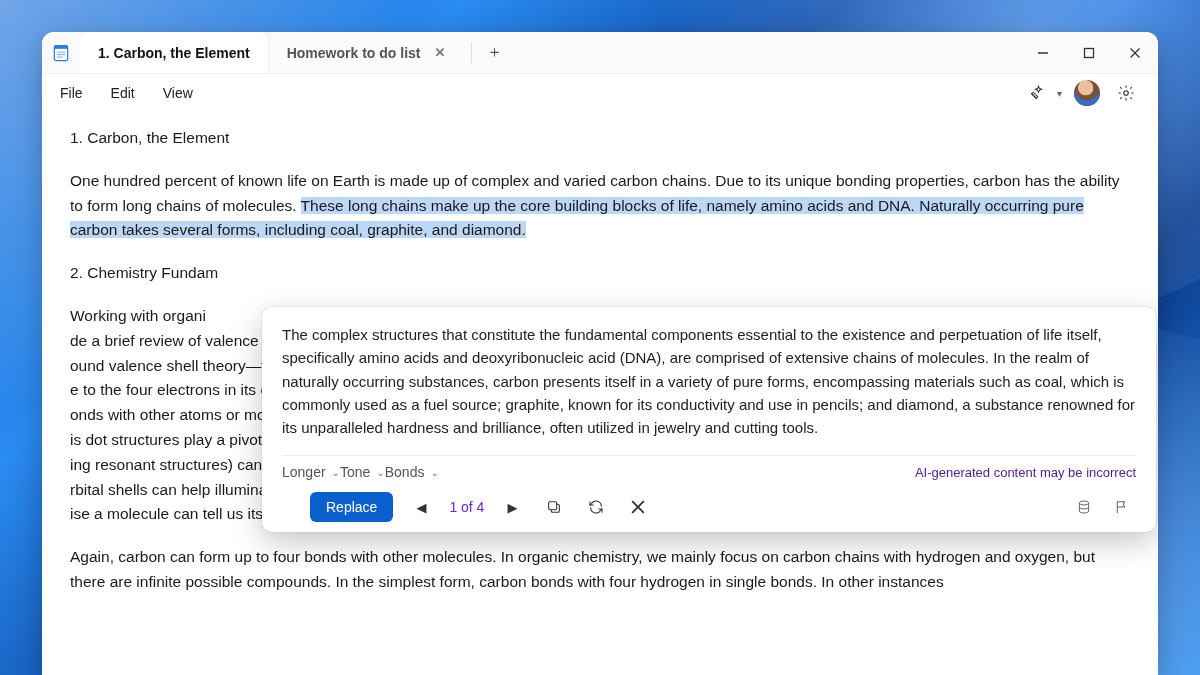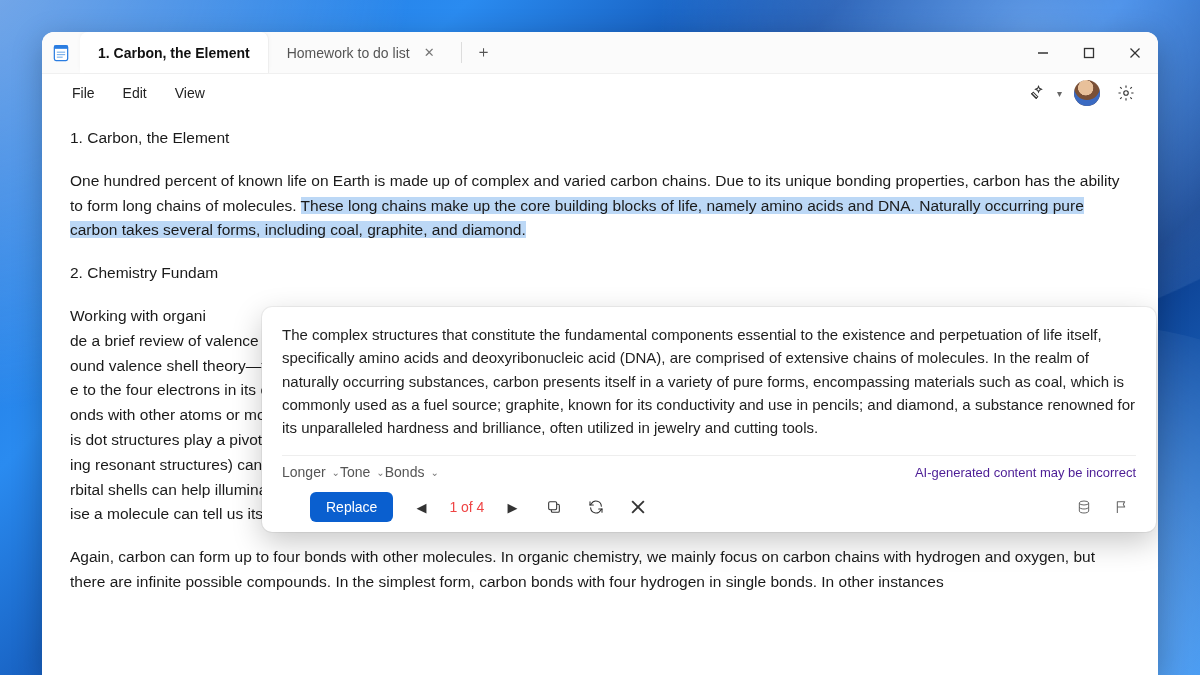--- a/index.html
+++ b/index.html
@@ -49,20 +49,21 @@
   }
   .app-icon svg { width: 20px; height: 20px; }
   .tab {
     display: flex;
     align-items: center;
     padding: 0 18px;
     font-size: 14px;
     color: #555;
     gap: 10px;
     position: relative;
+    font-weight: bold;
   }
   .tab.active {
     background: #ffffff;
     color: #111;
     font-weight: 600;
     border-radius: 8px 8px 0 0;
     border-right: 1px solid #eee;
     box-shadow: 0 -2px 4px rgba(0,0,0,0.03);
   }
   .tab .x {
@@ -92,21 +93,20 @@
   .win-btn svg { width: 12px; height: 12px; }
 
   .menubar {
     height: 38px;
     display: flex;
     align-items: center;
     padding: 0 18px;
     gap: 28px;
     font-size: 14px;
     color: #222;
-    margin-left: 12px;
   }
   .menubar .right { margin-left: auto; display: flex; align-items: center; gap: 12px; }
   .icon-btn {
     width: 28px; height: 28px;
     display: inline-flex; align-items: center; justify-content: center;
     color: #333; border-radius: 4px;
   }
   .chev { font-size: 10px; color: #666; margin-left: -6px; }
   .avatar {
     width: 26px; height: 26px; border-radius: 50%;
@@ -168,21 +168,21 @@
     font-size: 14px;
     font-weight: 500;
     cursor: pointer;
   }
   .nav-btn {
     width: 28px; height: 28px;
     display: inline-flex; align-items: center; justify-content: center;
     color: #333; font-size: 13px;
     border-radius: 4px;
   }
-  .page-ind { font-size: 14px; color: #ef4444; }
+  .page-ind { font-size: 14px; color: #6d28d9; }
   .pop-right { margin-left: auto; display: flex; gap: 10px; }
 </style>
 </head>
 <body>
 
 <div class="bg-shape s1"></div>
 <div class="bg-shape s2"></div>
 <div class="bg-shape s3"></div>
 
 <div class="window">

